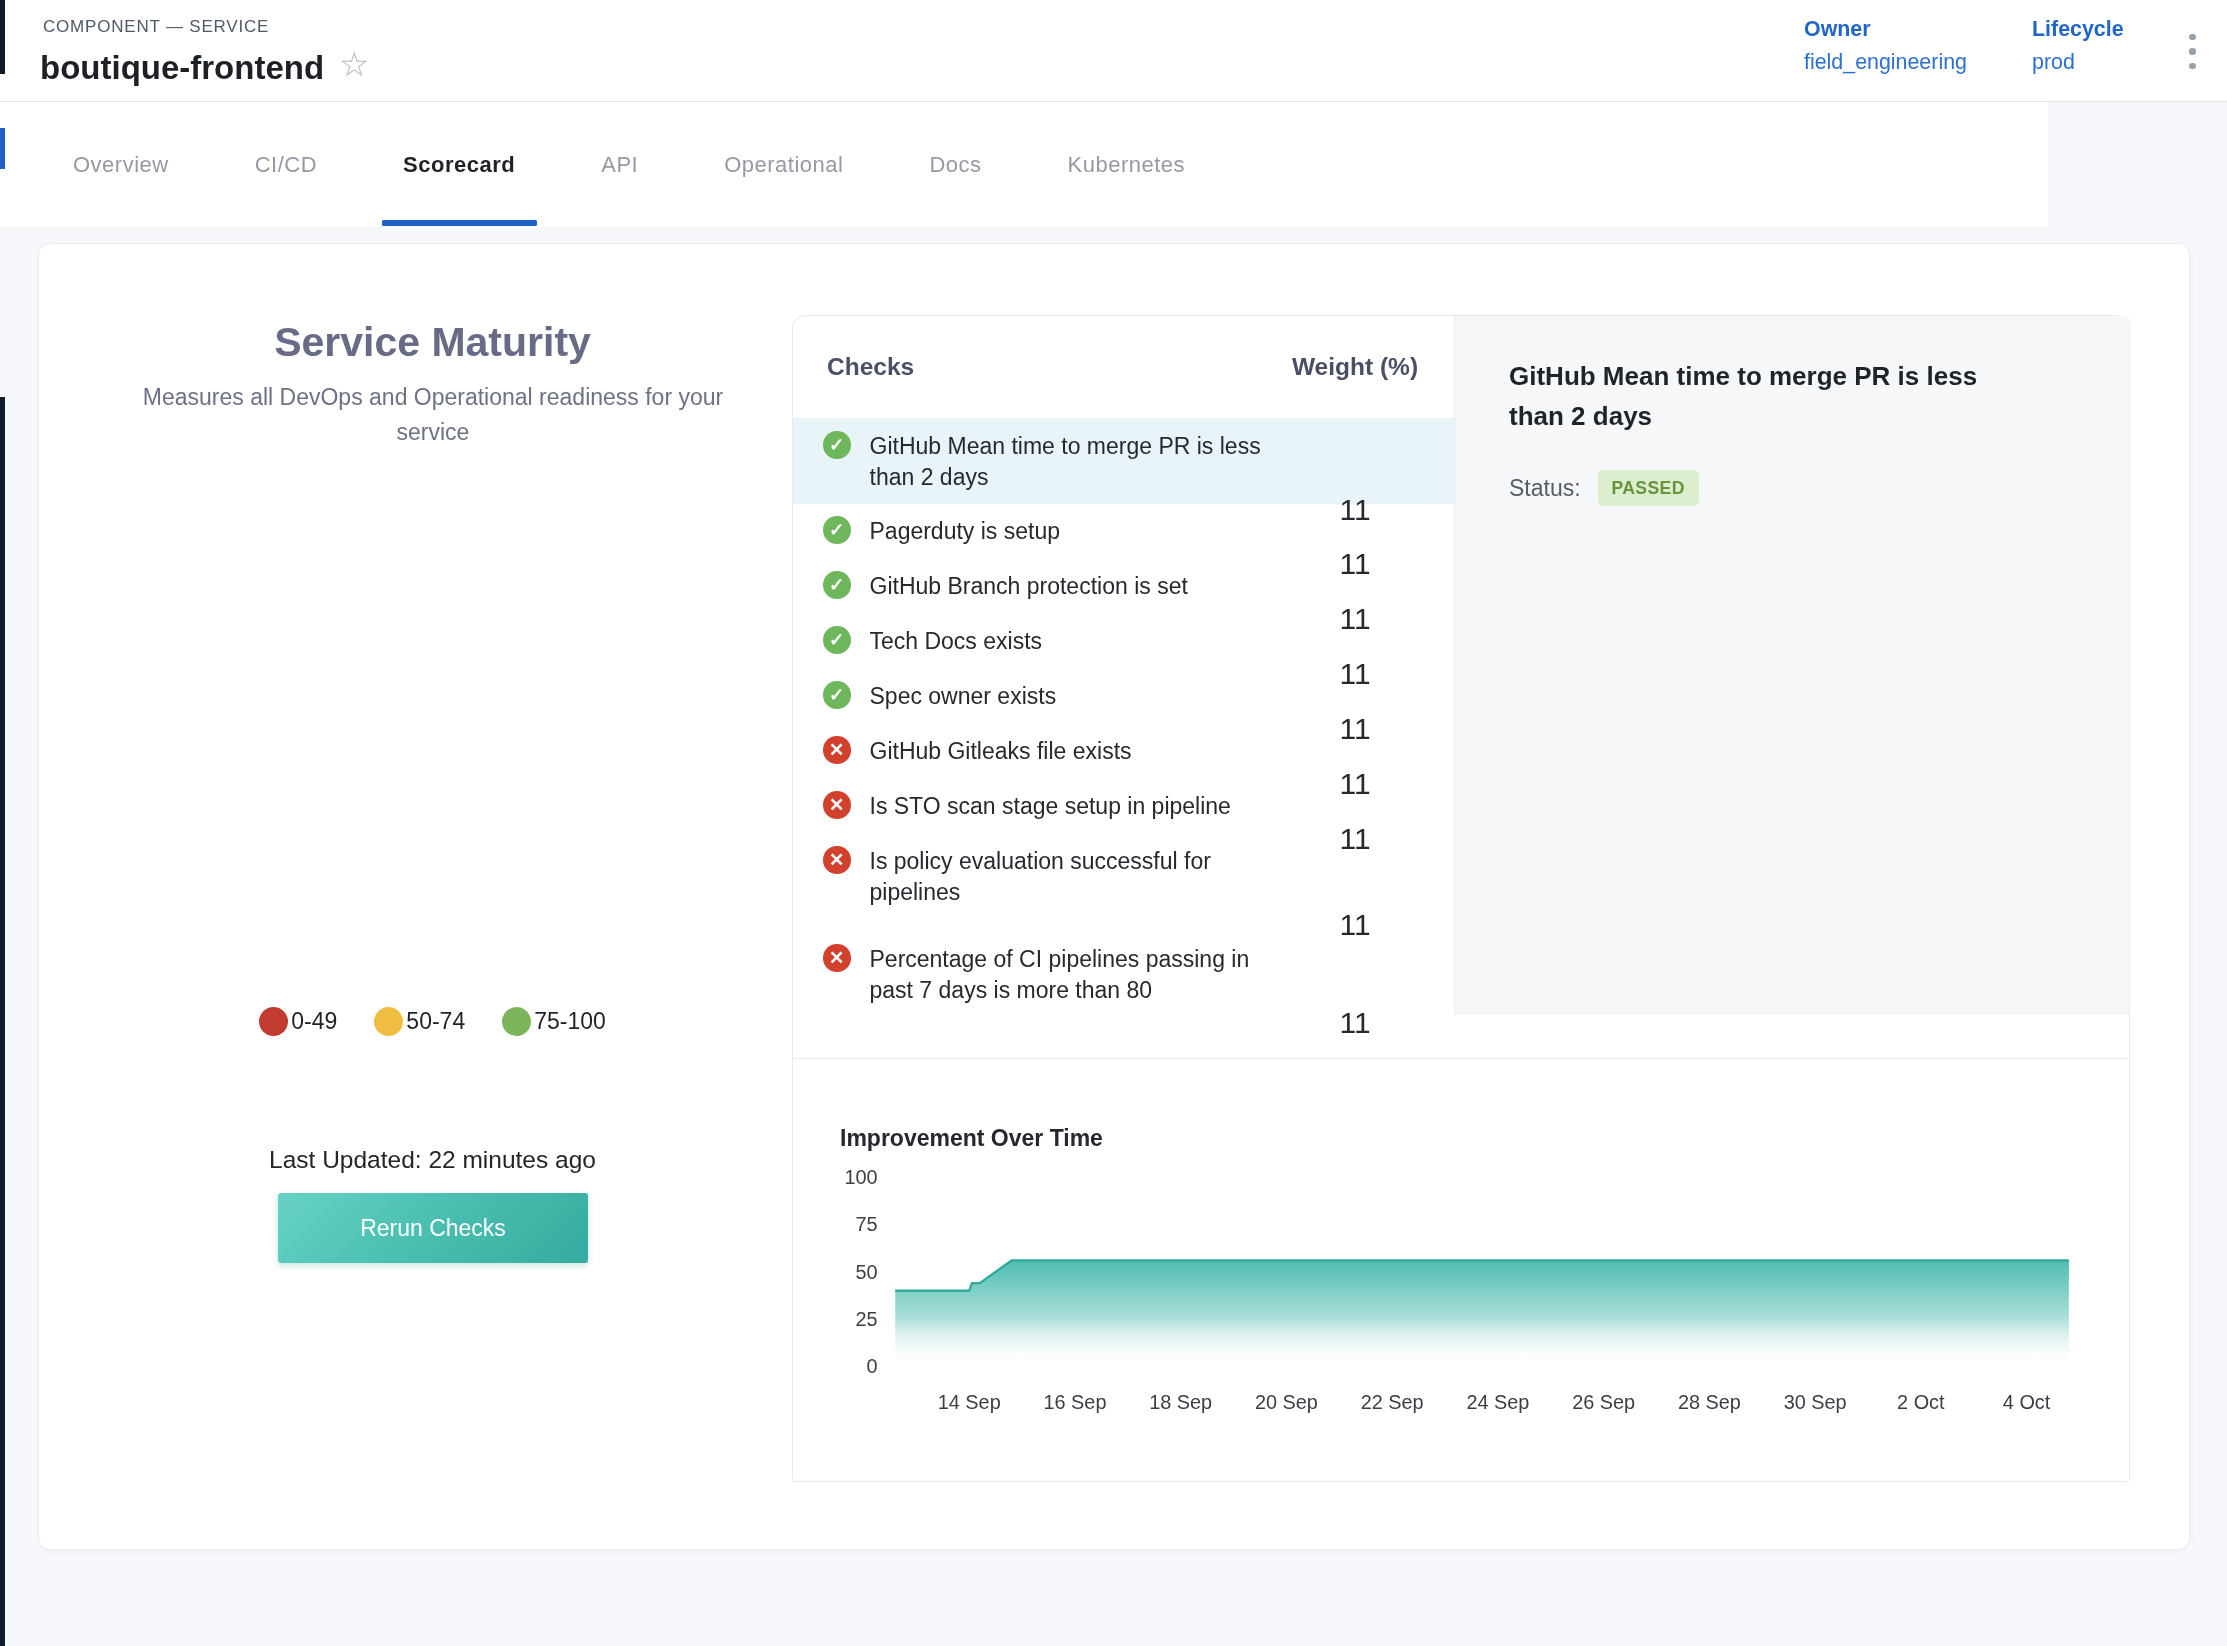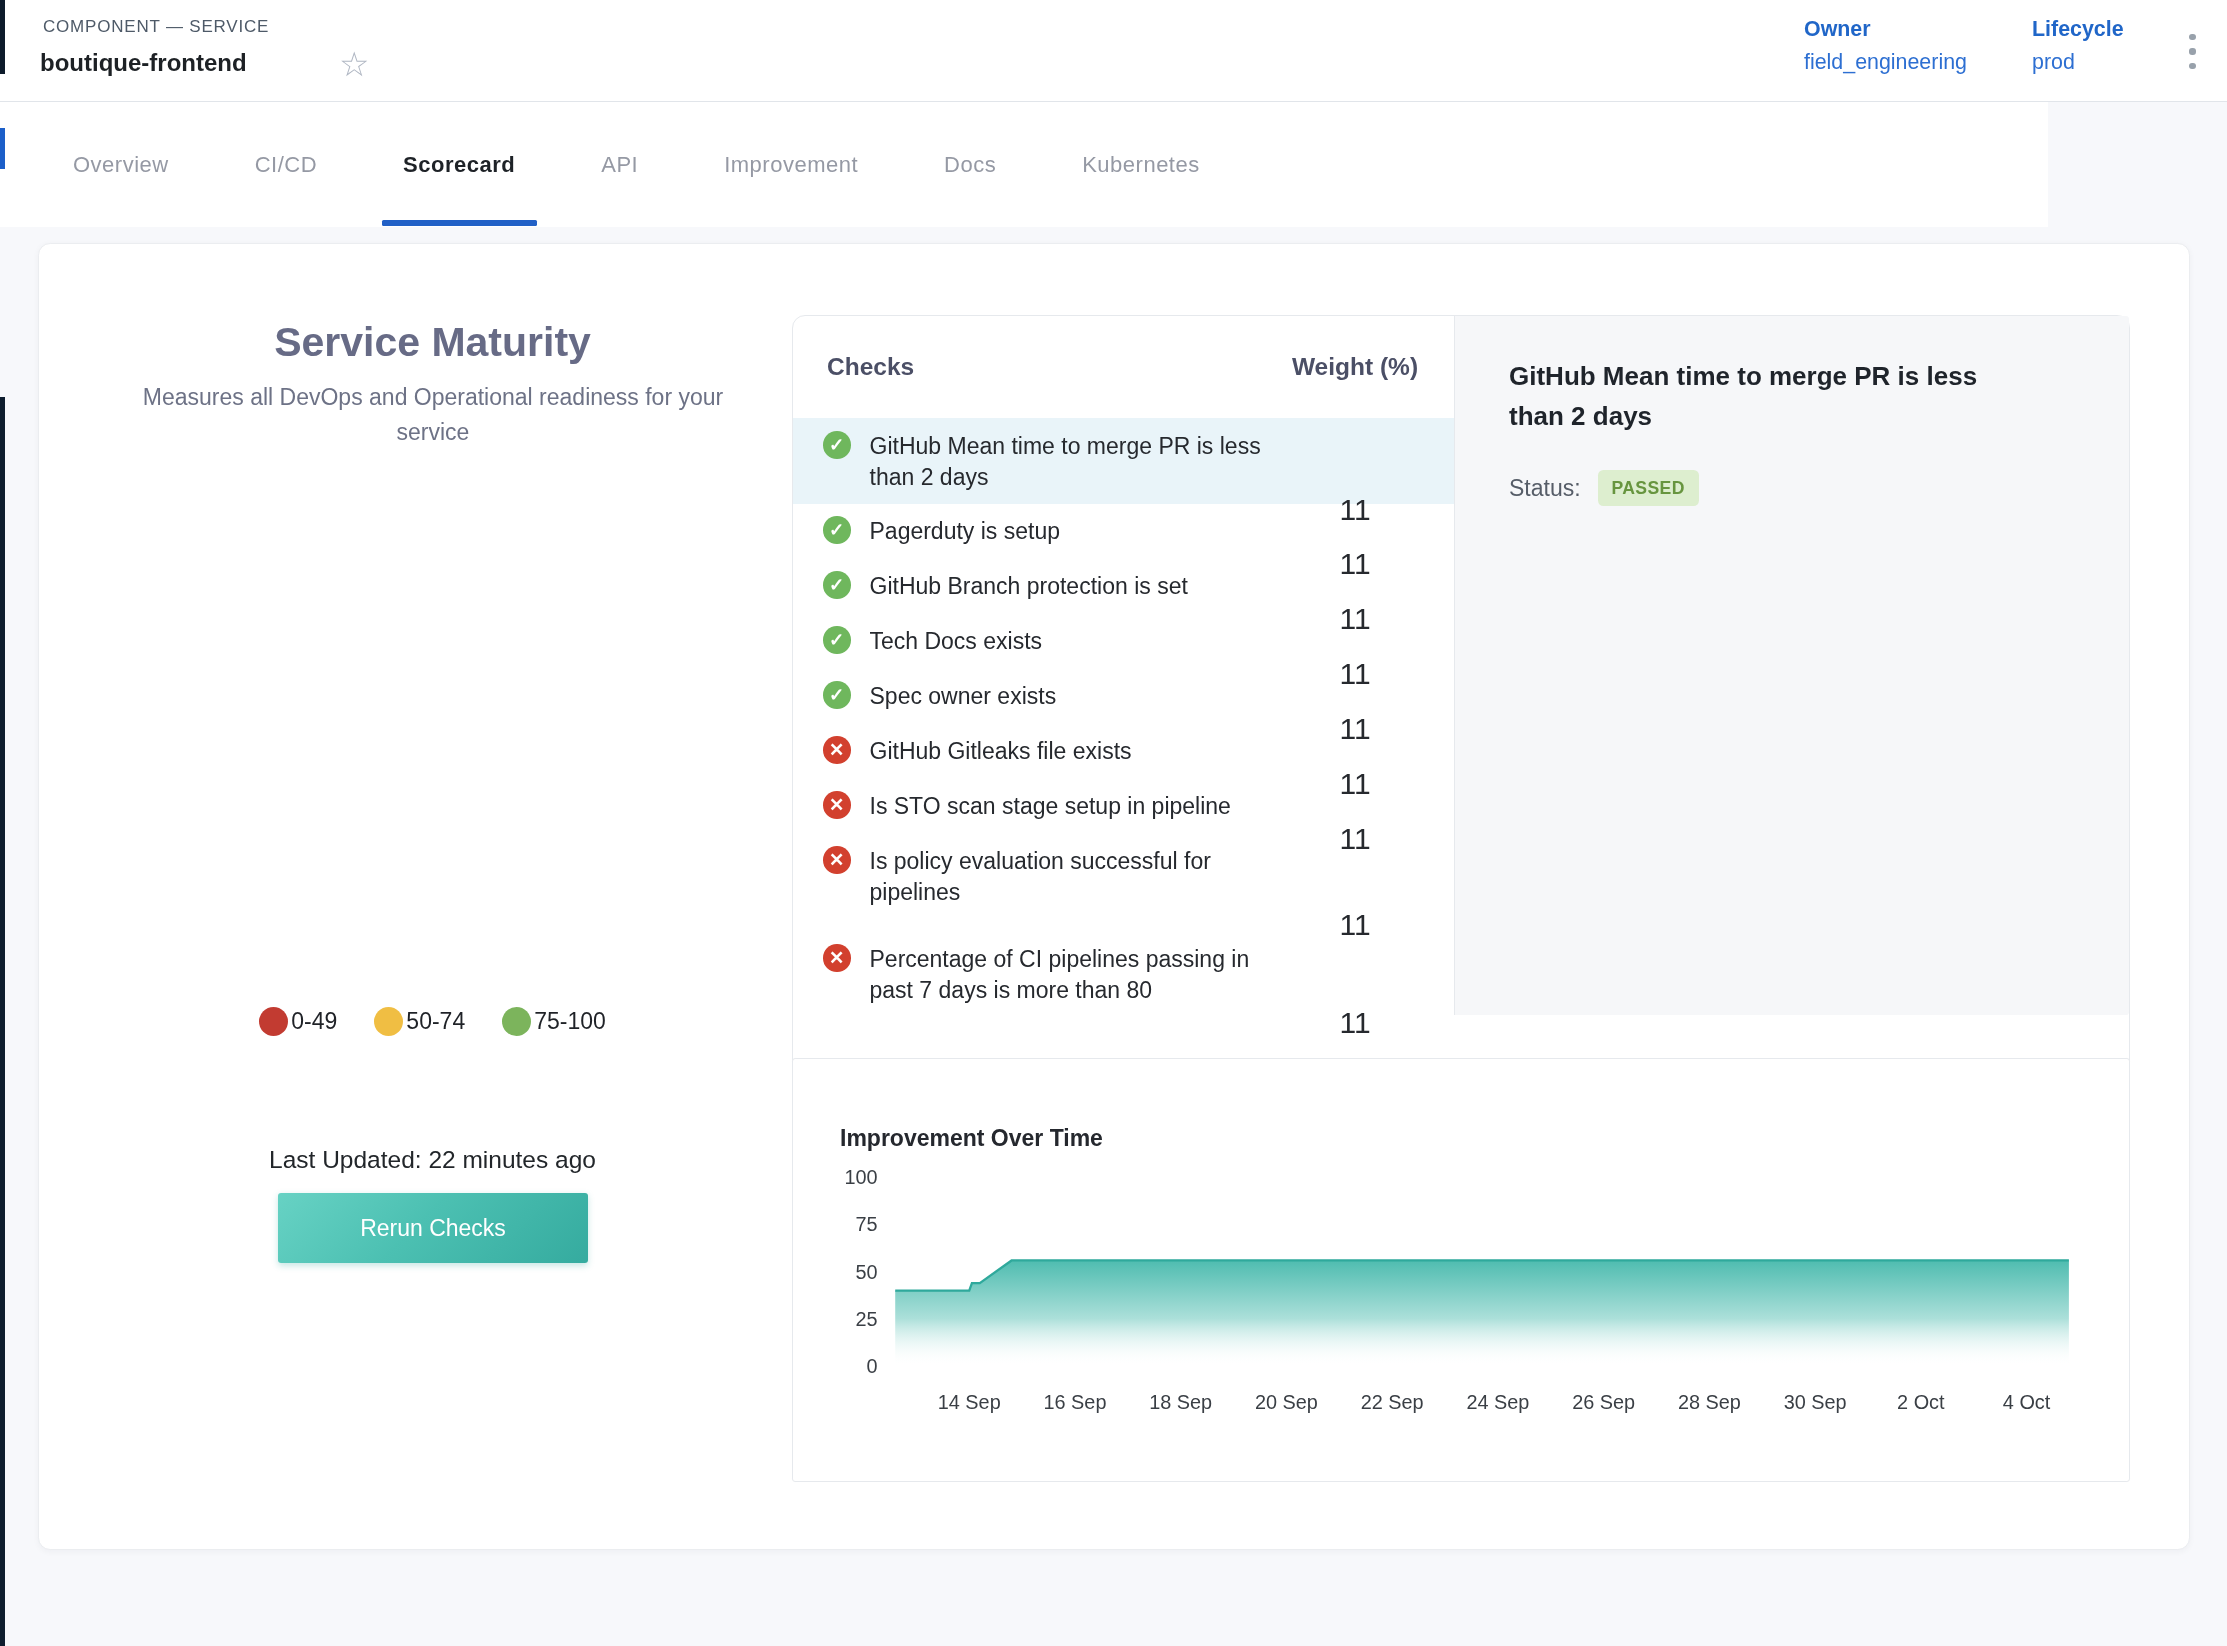--- a/index.html
+++ b/index.html
@@ -10,21 +10,21 @@
   .edge-seg { position:absolute; left:0; width:5.4px; z-index:50; }
   .edge-navy-top { top:0; height:74px; background:#0d1b2b; }
   .edge-blue { top:128px; height:41px; background:#1c5fc9; }
   .edge-navy-bottom { top:397px; height:1249px; background:#0e1d2e; }
 
   
   .app-header { position:absolute; left:0; top:0; width:2227px; height:102px;
     background:#ffffff; border-bottom:1.5px solid #e1e5ea; z-index:5; }
   .breadcrumb { position:absolute; left:43px; top:17px; font-size:17px; color:#4e5a68;
     letter-spacing:0.8px; font-weight:500; }
-  .entity-title { position:absolute; left:40px; top:49px; font-size:24px; font-weight:700; color:#1d2125; }
+  .entity-title { position:absolute; left:40px; top:49px; font-size:33px; font-weight:700; color:#1d2125; }
   .star { position:absolute; left:339px; top:47px; font-size:34px; color:#b0b7c3; line-height:1; cursor:pointer; }
   .meta-block { position:absolute; top:17px; }
   .meta-owner { left:1804px; }
   .meta-lifecycle { left:2032px; }
   .meta-label { font-size:21.4px; font-weight:700; color:#2066c8; margin-bottom:7.6px; }
   .meta-value { font-size:21.4px; color:#2d6fd2; }
   .kebab { position:absolute; left:2177px; top:24.5px; width:31px; height:54px; cursor:pointer;
     display:flex; flex-direction:column; align-items:center; justify-content:center; gap:8.4px; }
   .kebab i { width:6.1px; height:6.1px; border-radius:50%; background:#98a1ab; }
 
@@ -123,21 +123,21 @@
       <i></i>
       <i></i>
     </div>
 </header>
 
 <nav class="tabs" id="tabs">
     <div class="tab">Overview</div>
     <div class="tab">CI/CD</div>
     <div class="tab active">Scorecard</div>
     <div class="tab">API</div>
-    <div class="tab">Improvement</div>
+    <div class="tab">Operational</div>
     <div class="tab">Docs</div>
     <div class="tab">Kubernetes</div>
   </nav>
 
 <div class="content">
   <div class="card">
 
     <div class="sm-title">Service Maturity</div>
     <div class="sm-subtitle">Measures all DevOps and Operational readiness for your service</div>
 

